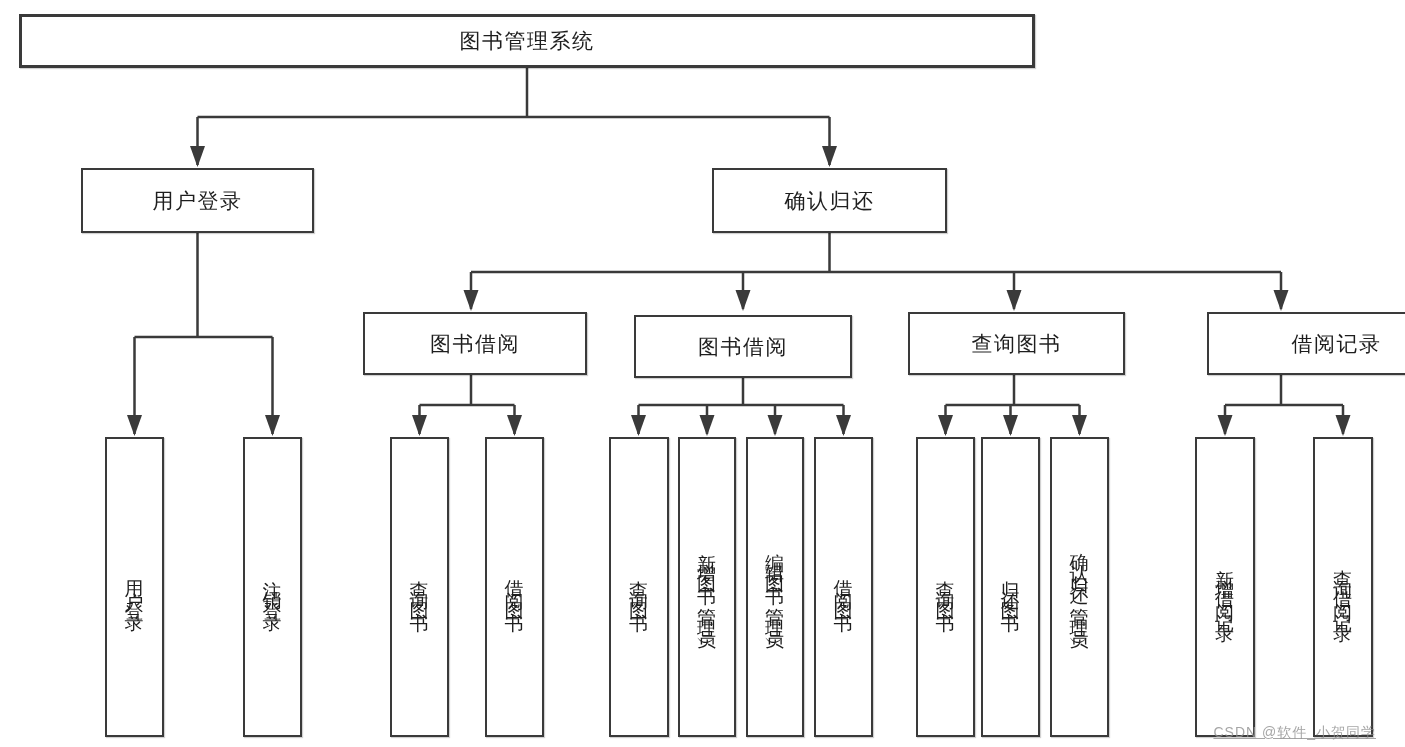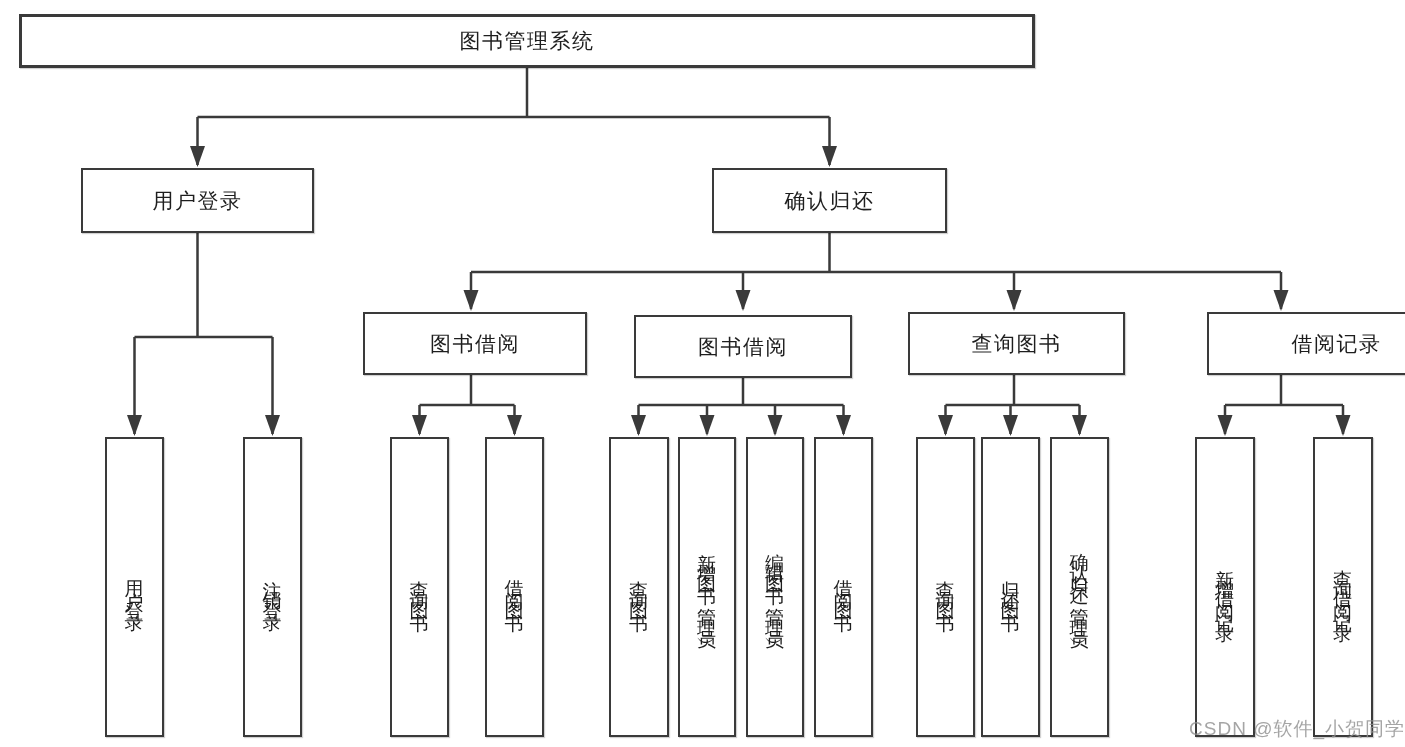--- a/index.html
+++ b/index.html
@@ -30,27 +30,28 @@
   }
   .box.v span {
     writing-mode: vertical-rl;
     text-orientation: mixed;
     font-size: 19px;
     letter-spacing: 11px;
     line-height: 1;
   }
   .watermark {
     position: absolute;
-    right: 0;
+    right: 29px;
     bottom: 5px;
-    font-size: 19px;
+    font-size: 14px;
     color: rgba(145,145,145,0.82);
     letter-spacing: 1px;
     white-space: nowrap;
     z-index: 5;
+    text-decoration: underline;
   }
   .wire { stroke: #3a3a3a; stroke-width: 2.5; fill: none; }
   .head { fill: #3a3a3a; stroke: none; }
 </style>
 </head>
 <body>
 
 <div id="canvas">
 
   <svg id="wires" viewBox="0 0 1405 747" xmlns="http://www.w3.org/2000/svg">

